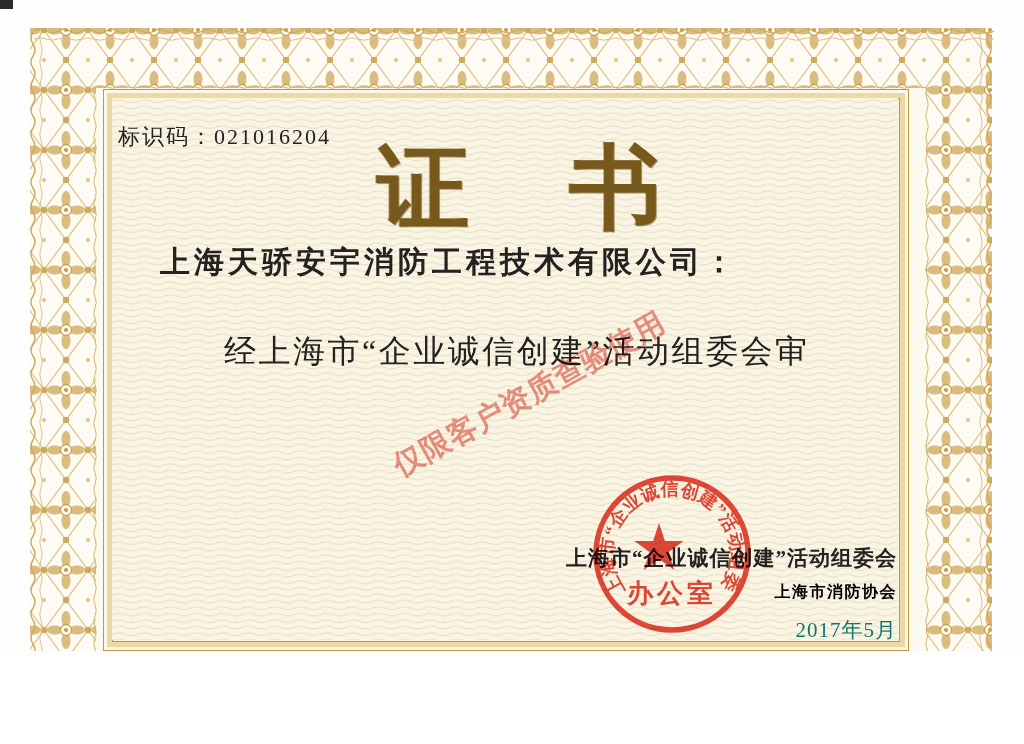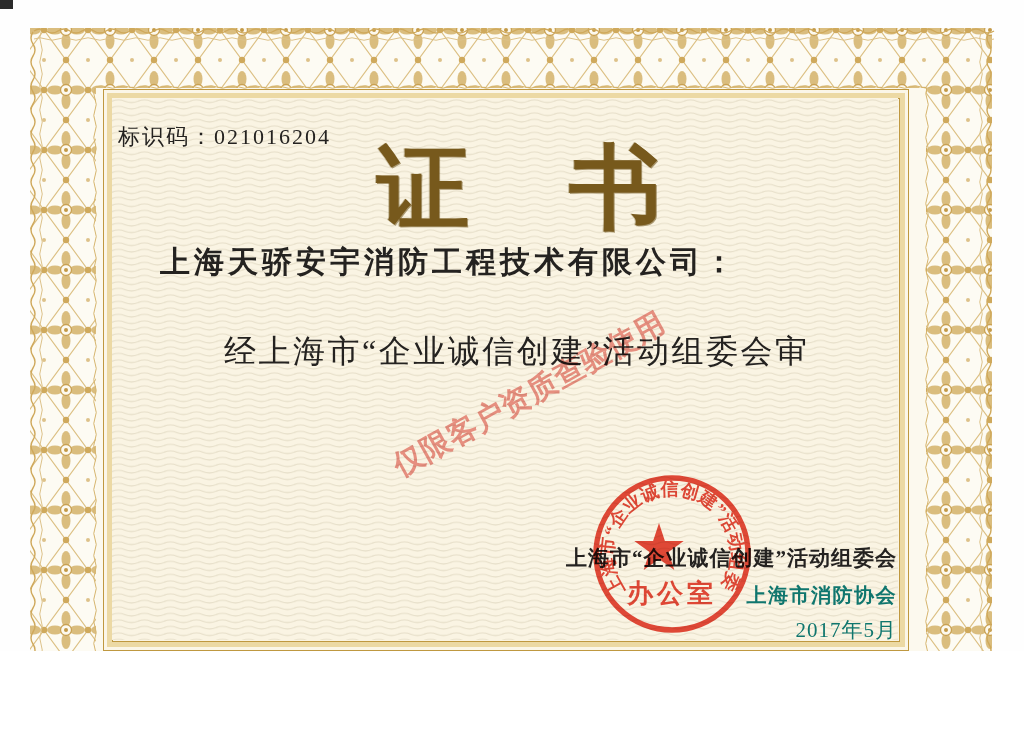--- a/index.html
+++ b/index.html
@@ -48,22 +48,22 @@
     transform:rotate(-29deg);transform-origin:0 50%;
     font-size:30px;font-weight:bold;letter-spacing:0.5px;
     color:rgba(223,84,74,0.62);white-space:nowrap;
     mix-blend-mode:multiply;
   }
   .issuer-line-1{
     position:absolute;right:127px;top:544px;font-size:21px;font-weight:bold;
     color:#242220;white-space:nowrap;letter-spacing:1px;
   }
   .issuer-line-2{
-    position:absolute;right:127px;top:582px;font-size:20px;font-weight:bold;
-    color:#0f766e;white-space:nowrap;letter-spacing:1.5px;
+    position:absolute;right:127px;top:582px;font-size:16px;font-weight:bold;
+    color:#000000;white-space:nowrap;letter-spacing:1.5px;
   }
   .issue-date{
     position:absolute;right:127px;top:616px;font-size:21px;
     color:#0f766e;white-space:nowrap;letter-spacing:1px;
   }
   .seal-svg{
     position:absolute;left:586px;top:468px;width:172px;height:172px;
     mix-blend-mode:multiply;opacity:0.92;
   }
   .seal-svg text{font-family:"Liberation Serif","DejaVu Serif",serif;font-weight:bold;}

